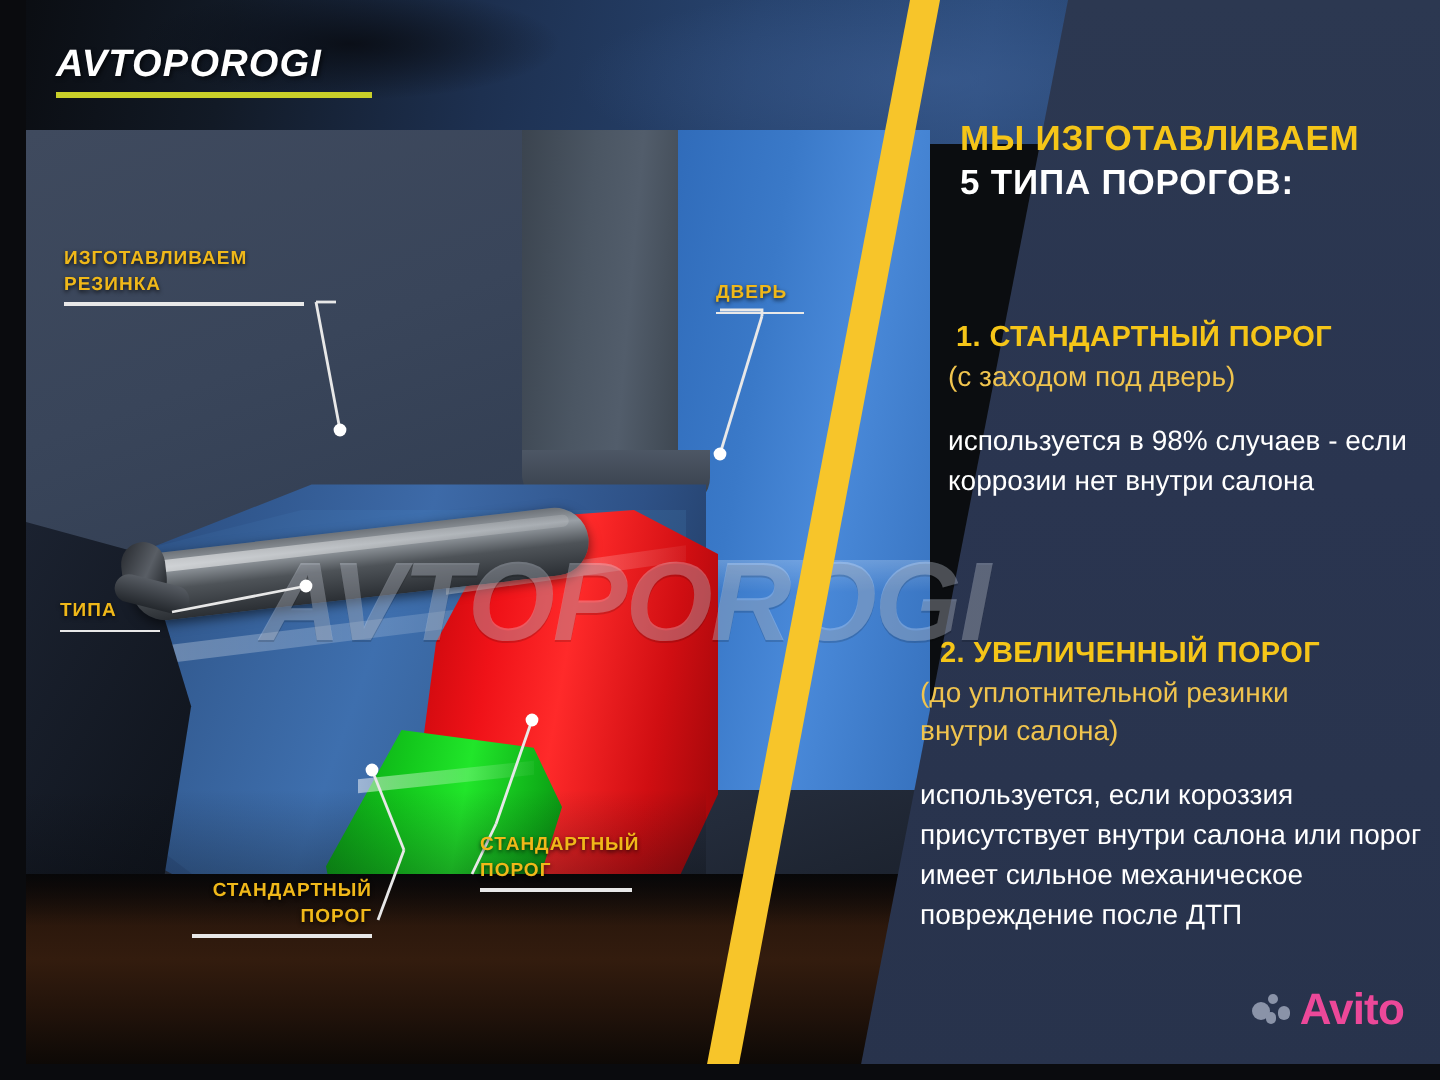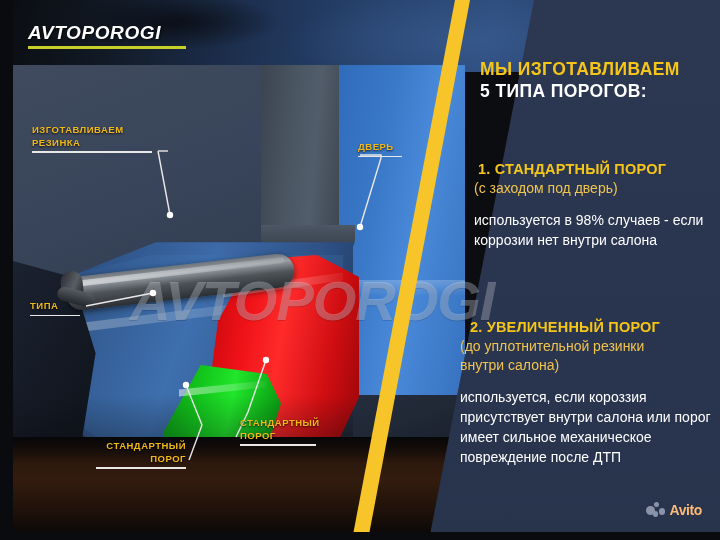--- a/index.html
+++ b/index.html
@@ -145,21 +145,21 @@
   .cl-big .u{width:76px;}
 
   
   .avito{position:absolute;right:18px;bottom:22px;z-index:35;display:flex;align-items:center;gap:5px;}
   .avito .dots{position:relative;width:19px;height:16px;}
   .avito .d{position:absolute;border-radius:50%;background:#8a93a8;}
   .avito .d1{left:0;top:4px;width:9px;height:9px;}
   .avito .d2{left:8px;top:0;width:5px;height:5px;}
   .avito .d3{left:13px;top:6px;width:6.5px;height:6.5px;}
   .avito .d4{left:7px;top:9px;width:5.5px;height:5.5px;}
-  .avito .name{color:#fdba74;font-size:14px;font-weight:bold;letter-spacing:-.4px;}
+  .avito .name{color:#ec4899;font-size:22px;font-weight:bold;letter-spacing:-.4px;}
 </style>
 </head>
 <body>
 
 <div class="stage">
 
   <div class="topband"></div>
 
   <div class="photo">
     <div class="flank"></div>

